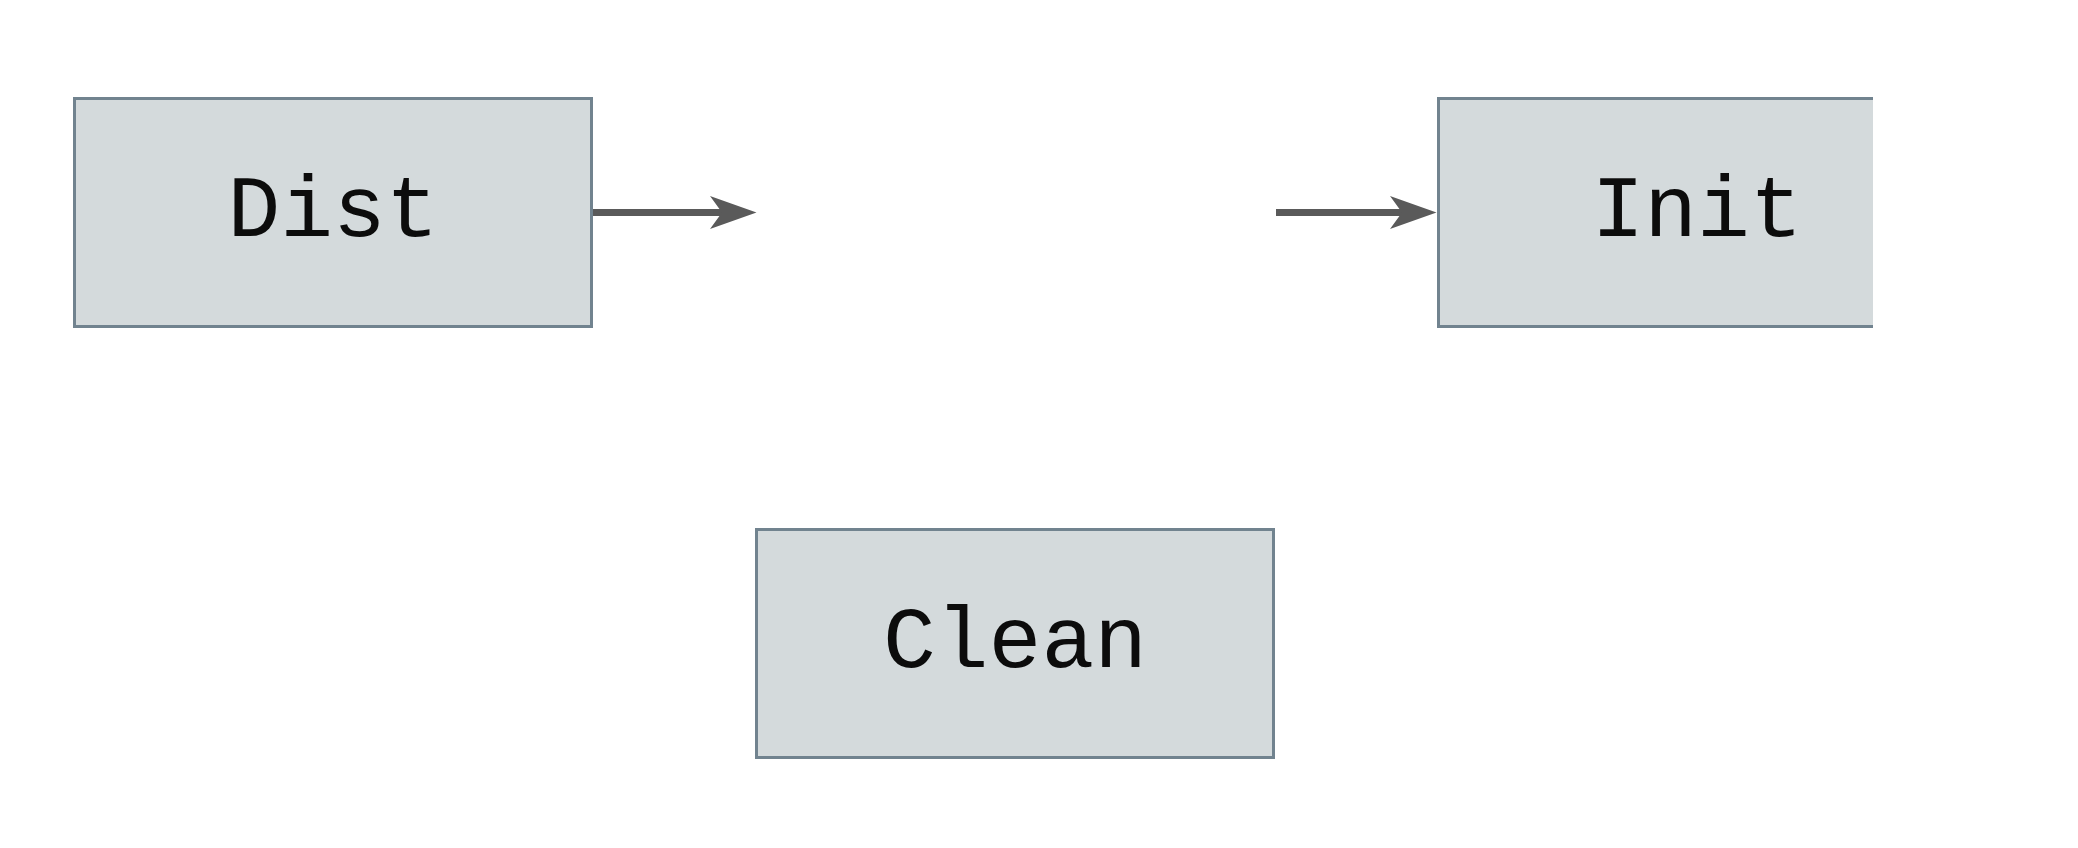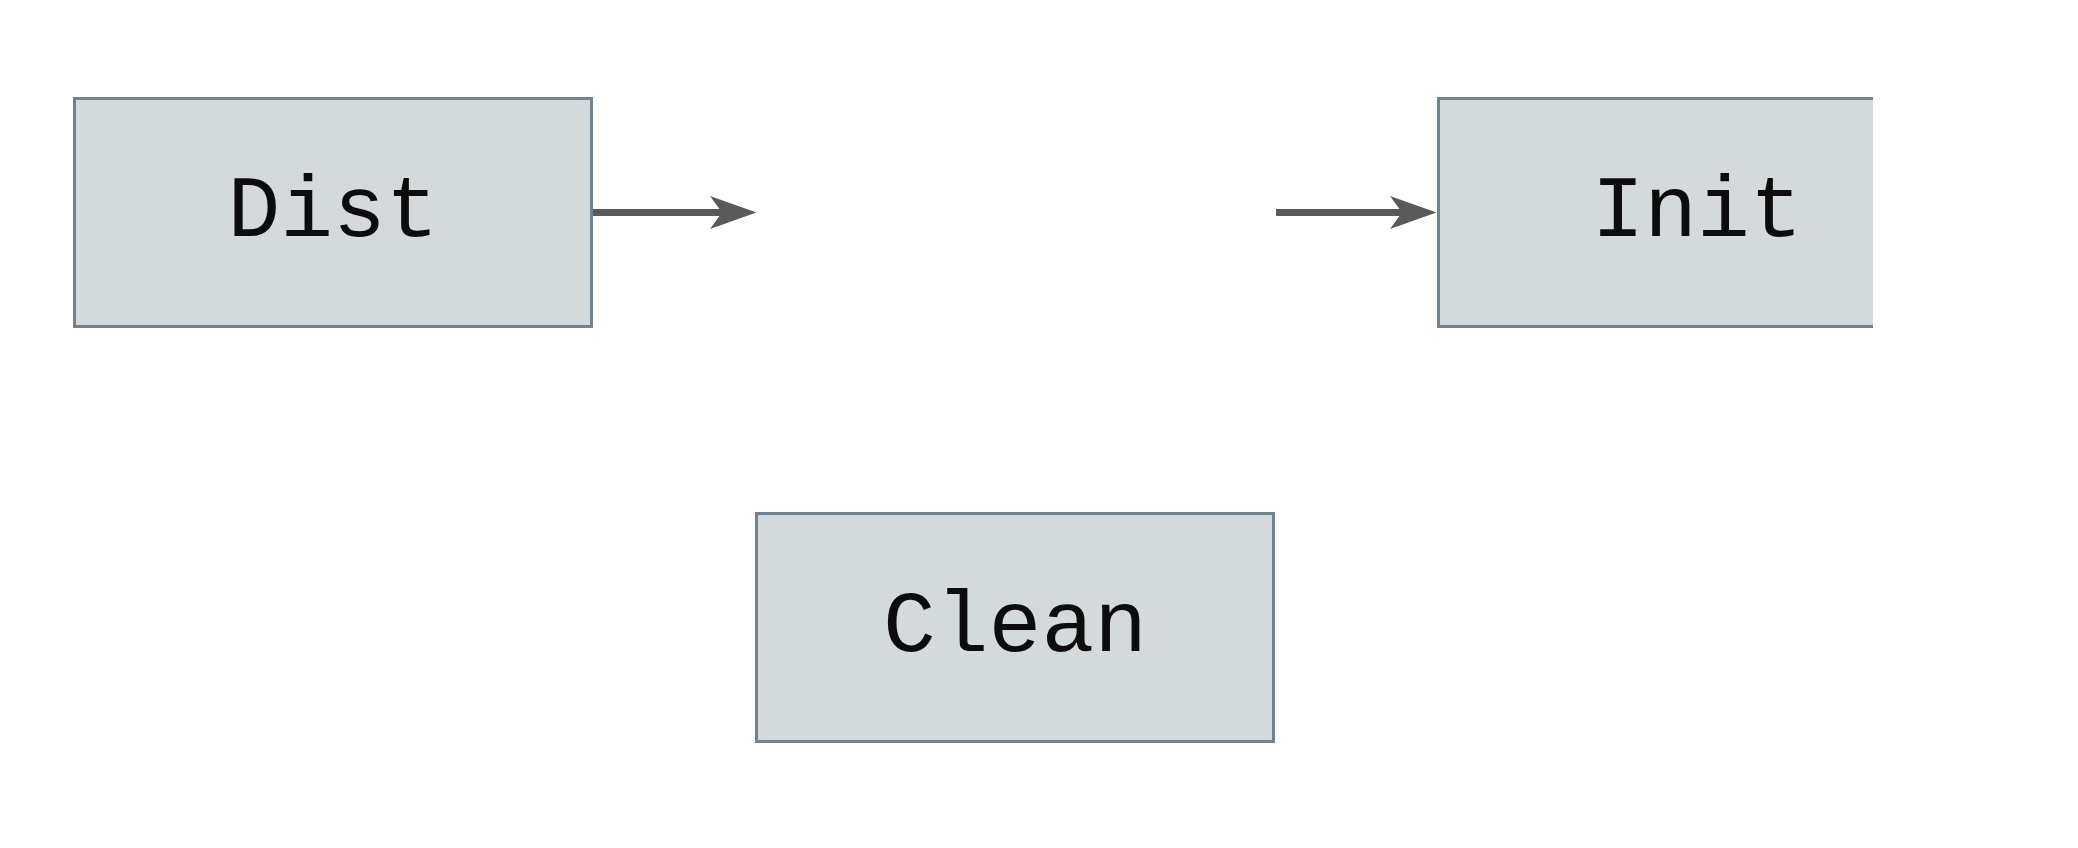--- a/index.html
+++ b/index.html
@@ -28,21 +28,21 @@
   }
   .node-label {
     font-size: 88px;
     line-height: 1;
     color: var(--text, #0c0c0c);
     white-space: nowrap;
   }
   #node-dist    { left: 73px;   top: 97px; }
   #node-compile { left: 756px;  top: 97px; }
   #node-init    { left: 1437px; top: 97px; }
-  #node-clean   { left: 755px;  top: 512px; }
+  #node-clean   { left: 755px;  top: 528px; }
   .edge {
     position: absolute;
     display: block;
   }
   #edge-dist-compile { left: 593px;  top: 189px; }
   #edge-compile-init { left: 1276px; top: 189px; }
   .edge .shaft  { stroke: var(--arrow, #5a5a5a); stroke-width: 7; fill: none; }
   .edge .head   { fill: var(--arrow, #5a5a5a); stroke: none; }
 </style>
 </head>

